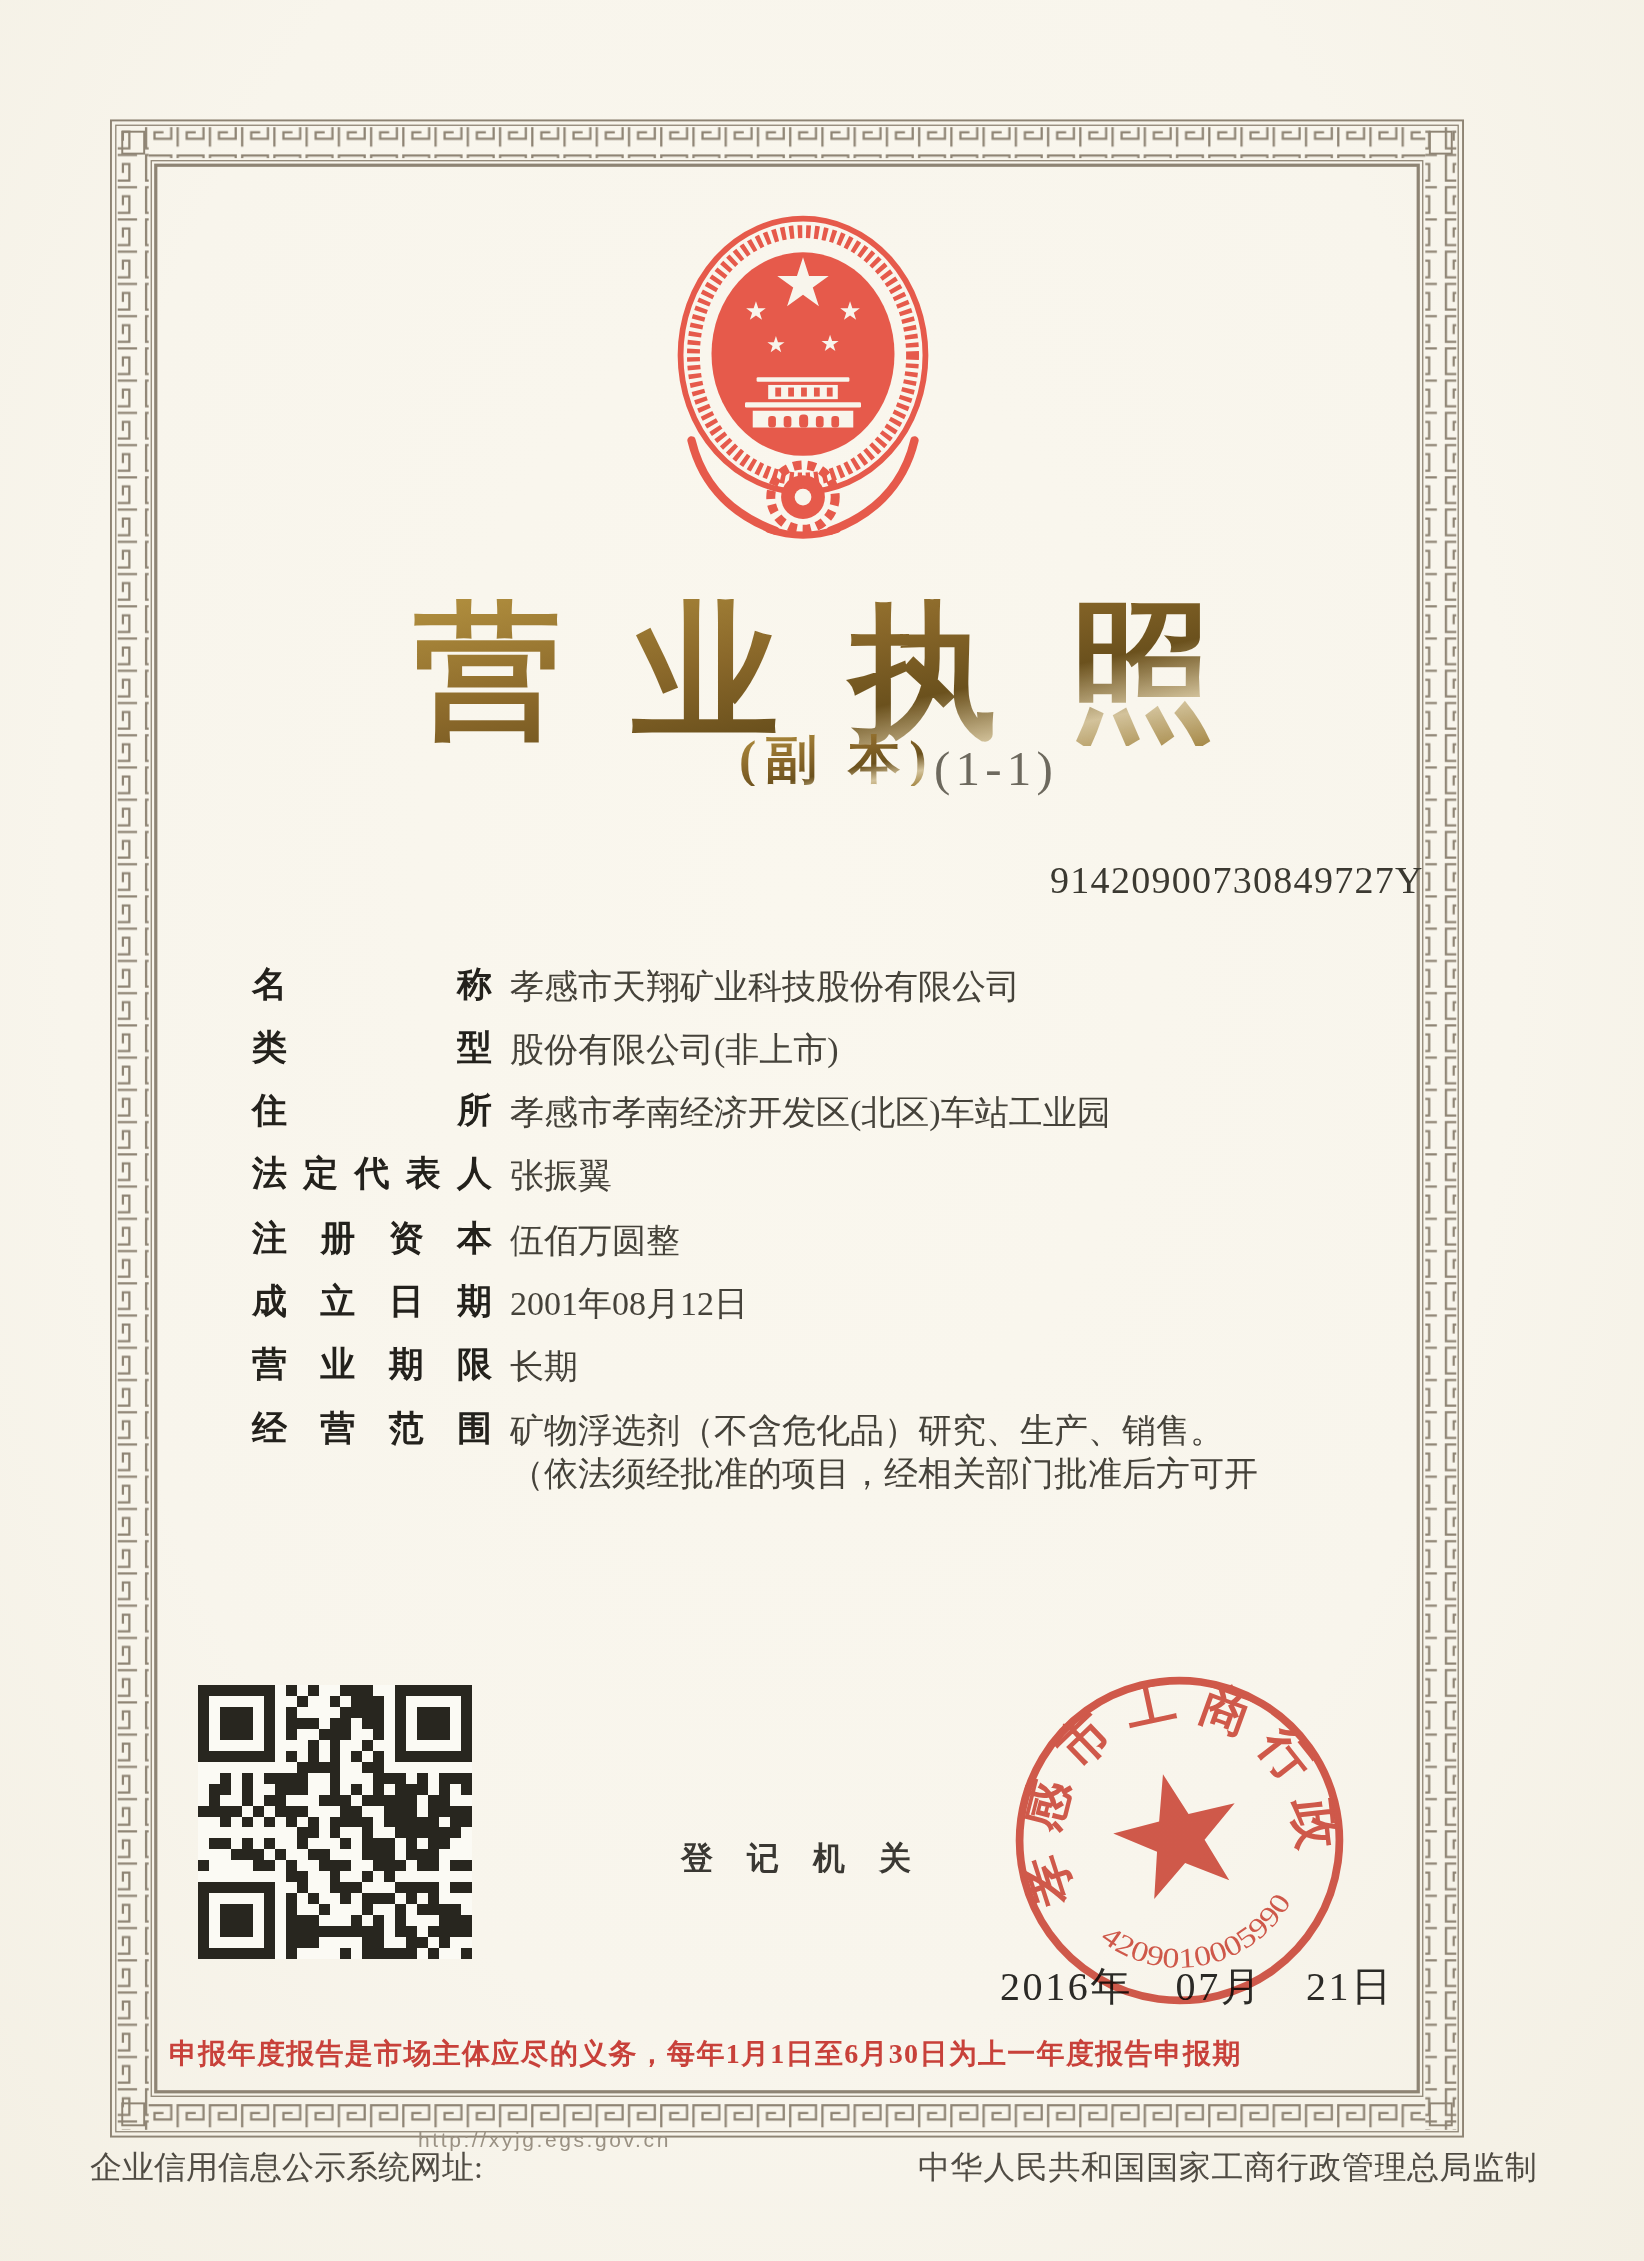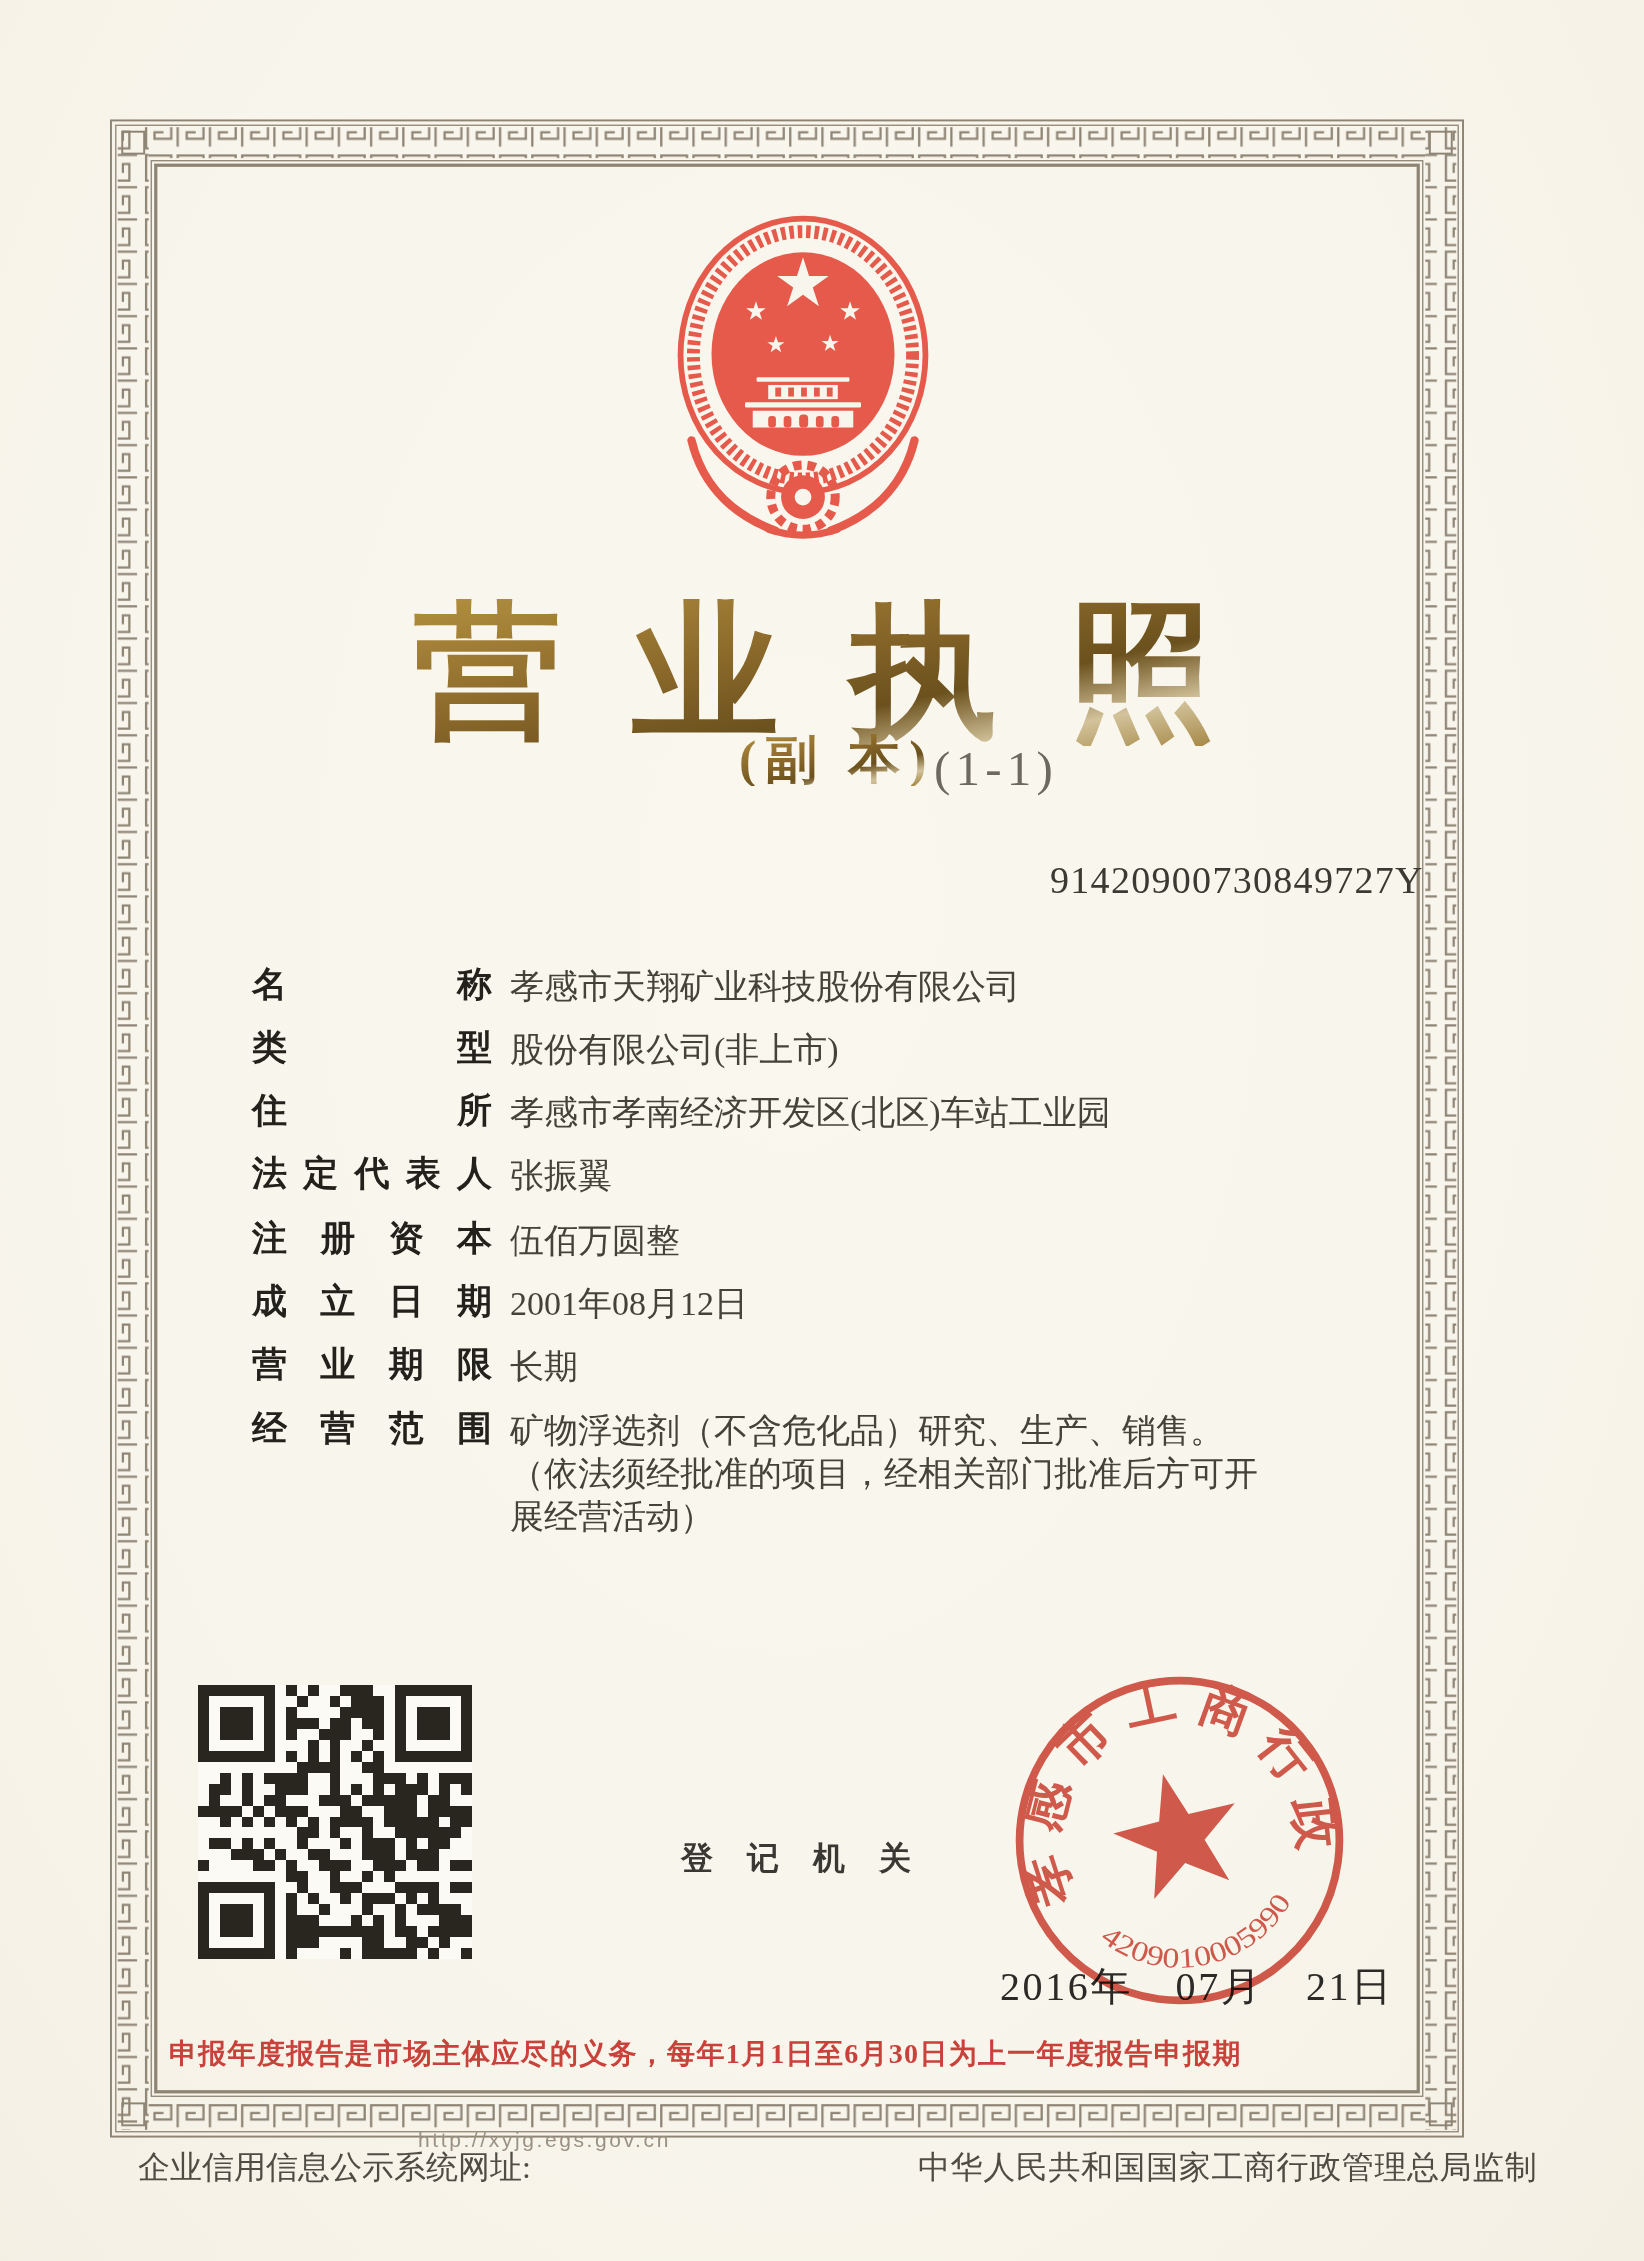--- a/index.html
+++ b/index.html
@@ -26,21 +26,21 @@
   .field-value{position:absolute;left:510px;width:858px;font-size:34px;color:#45423a;line-height:43px;}
   
   .reg-label{left:681px;top:1837px;font-size:32px;font-weight:600;color:#3a3833;letter-spacing:34px;white-space:pre;}
   .reg-date{left:1000px;top:1959px;font-size:40px;color:#2b2a26;letter-spacing:2.6px;white-space:pre;}
   
   .seal{position:absolute;left:1008px;top:1669px;width:343px;height:343px;mix-blend-mode:multiply;opacity:.88;}
   
   .qr{position:absolute;left:198px;top:1685px;width:274px;height:274px;}
   
   .notice{left:169px;top:2035px;font-size:28px;color:#c8413a;letter-spacing:1.3px;font-weight:600;}
-  .footer-left{left:90px;top:2146px;font-size:32px;color:#504c44;margin-left:48px;}
+  .footer-left{left:90px;top:2146px;font-size:32px;color:#504c44;}
   .footer-url{left:418px;top:2128px;font-size:21px;color:#9a9183;font-family:Liberation Sans, sans-serif;letter-spacing:2.6px;}
   .footer-right{left:918px;top:2146px;font-size:32px;color:#504c44;letter-spacing:0.6px;}
   text{font-family:"Liberation Serif","DejaVu Serif",serif;}
 </style>
 </head>
 <body>
 
 <div class="page">
 
   <svg class="frame" width="1354" height="2019" viewBox="0 0 2100 3130">
@@ -172,21 +172,20 @@
       </div>
       <div class="field-label" style="top: 1409px;">
         <span>经</span>
         <span>营</span>
         <span>范</span>
         <span>围</span>
       </div>
       <div class="field-value" style="top: 1409px;">
         <div>矿物浮选剂（不含危化品）研究、生产、销售。</div>
         <div>（依法须经批准的项目，经相关部门批准后方可开</div>
-        <div>展经营活动）</div>
       </div>
     </div>
 
   <svg class="qr" id="qr" viewBox="0 0 25 25" shape-rendering="crispEdges">
       <rect x="-0.6" y="-0.6" width="26.2" height="26.2" fill="#fbfaf4"></rect>
       <rect x="0" y="0" width="1" height="1" fill="#28261f"></rect>
       <rect x="1" y="0" width="1" height="1" fill="#28261f"></rect>
       <rect x="2" y="0" width="1" height="1" fill="#28261f"></rect>
       <rect x="3" y="0" width="1" height="1" fill="#28261f"></rect>
       <rect x="4" y="0" width="1" height="1" fill="#28261f"></rect>

